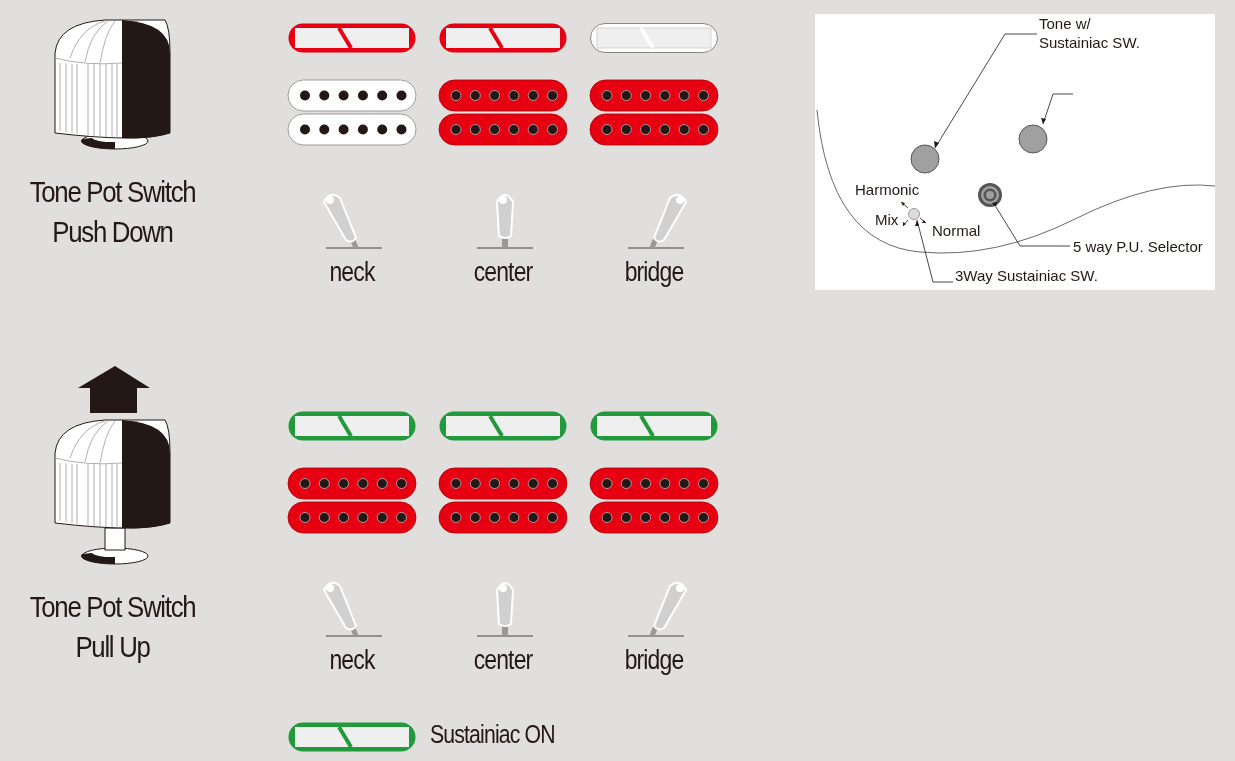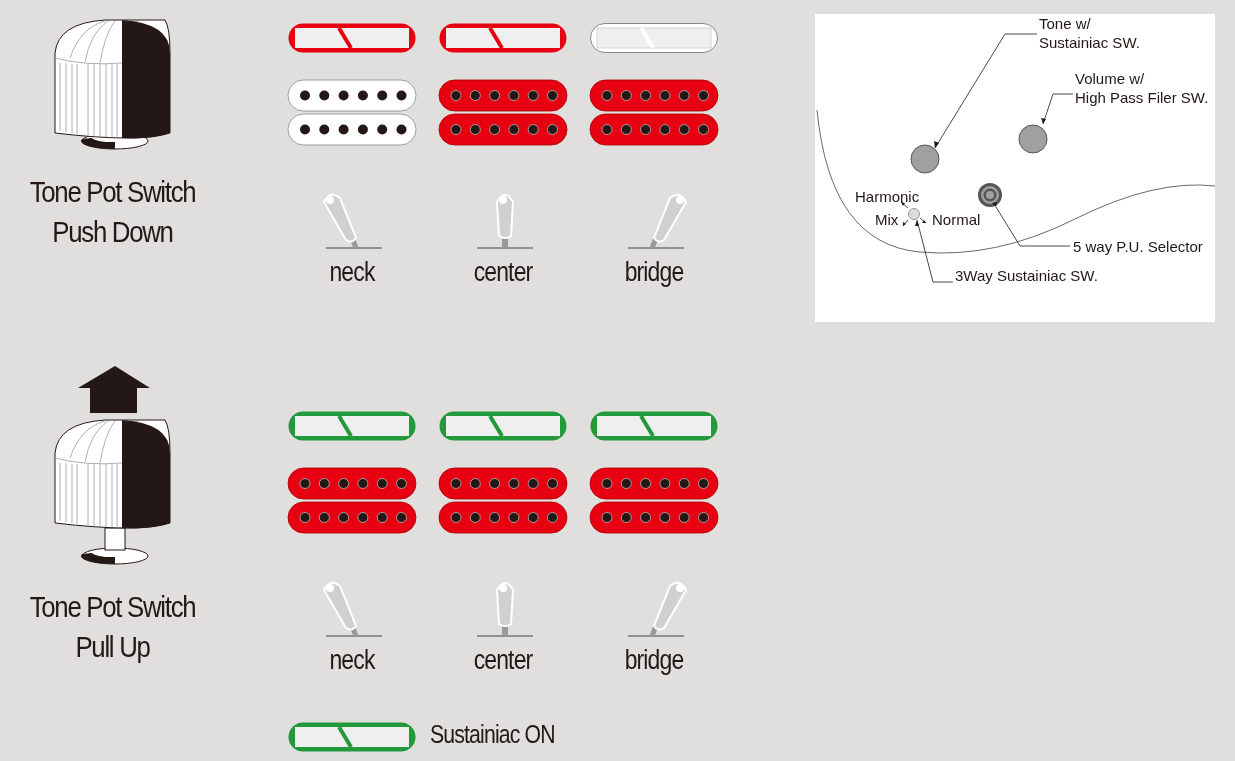--- a/index.html
+++ b/index.html
@@ -5,21 +5,21 @@
   html, body { margin: 0; padding: 0; }
   body { width: 1235px; height: 761px; background: #e0dfdd; position: relative; overflow: hidden;
          font-family: "Liberation Sans", sans-serif; color: #231815; }
   .abs { position: absolute; }
   .knob { position: absolute; }
   .caption { position: absolute; width: 225px; text-align: center; font-family: "Liberation Sans Narrow", "Liberation Sans", sans-serif;
              font-size: 30px; line-height: 40px; letter-spacing: -1.5px; transform: scaleX(0.86); transform-origin: center; }
   .pos-label { position: absolute; width: 110px; text-align: center; font-size: 27px; letter-spacing: -1px;
                transform: scaleX(0.85); }
   .legend-text { position: absolute; font-size: 25px; letter-spacing: -1px; transform: scaleX(0.85); transform-origin: left; }
-  .panel { position: absolute; left: 815px; top: 14px; width: 400px; height: 308px; background: #ffffff; }
+  .panel { position: absolute; left: 815px; top: 14px; width: 400px; height: 276px; background: #ffffff; }
   .panel-text { position: absolute; font-size: 15px; color: #231815; line-height: 19px; white-space: nowrap; }
 </style>
 </head>
 <body>
 
 <svg class="knob" style="left:50px;top:18px" width="130" height="135" viewBox="0 0 130 135">
   <g>
     <ellipse cx="65" cy="123" rx="33" ry="8" fill="#fff" stroke="#231815" stroke-width="1"></ellipse>
     <path d="M32 121 A33 8 0 0 0 65 131 L65 124 A20 5 0 0 1 42 120 Z" fill="#231815"></path>
   </g>
@@ -287,22 +287,18 @@
       <polygon points="102,206 100,212 104,212"></polygon>
       <polygon points="86,188 90,189 88,192"></polygon>
       <polygon points="88,212 88,208 91,210"></polygon>
       <polygon points="111,209 107,209 109,206"></polygon>
     </g>
   </svg>
   <div class="panel-text" style="left:224px;top:0px">
     <div>Tone w/</div>
     <div>Sustainiac SW.</div>
   </div>
-  <div class="panel-text" style="left:260px;top:55px">
-    <div>Volume w/</div>
-    <div>High Pass Filer SW.</div>
-  </div>
-  <div class="panel-text" style="left:40px;top:173px">Harmonic</div>
+  <div class="panel-text" style="left:40px;top:166px">Harmonic</div>
   <div class="panel-text" style="left:60px;top:196px">Mix</div>
-  <div class="panel-text" style="left:117px;top:196px">Normal</div>
+  <div class="panel-text" style="left:117px;top:207px">Normal</div>
   <div class="panel-text" style="left:258px;top:223px">5 way P.U. Selector</div>
   <div class="panel-text" style="left:140px;top:252px">3Way Sustainiac SW.</div>
 </div>
 
 </body></html>

